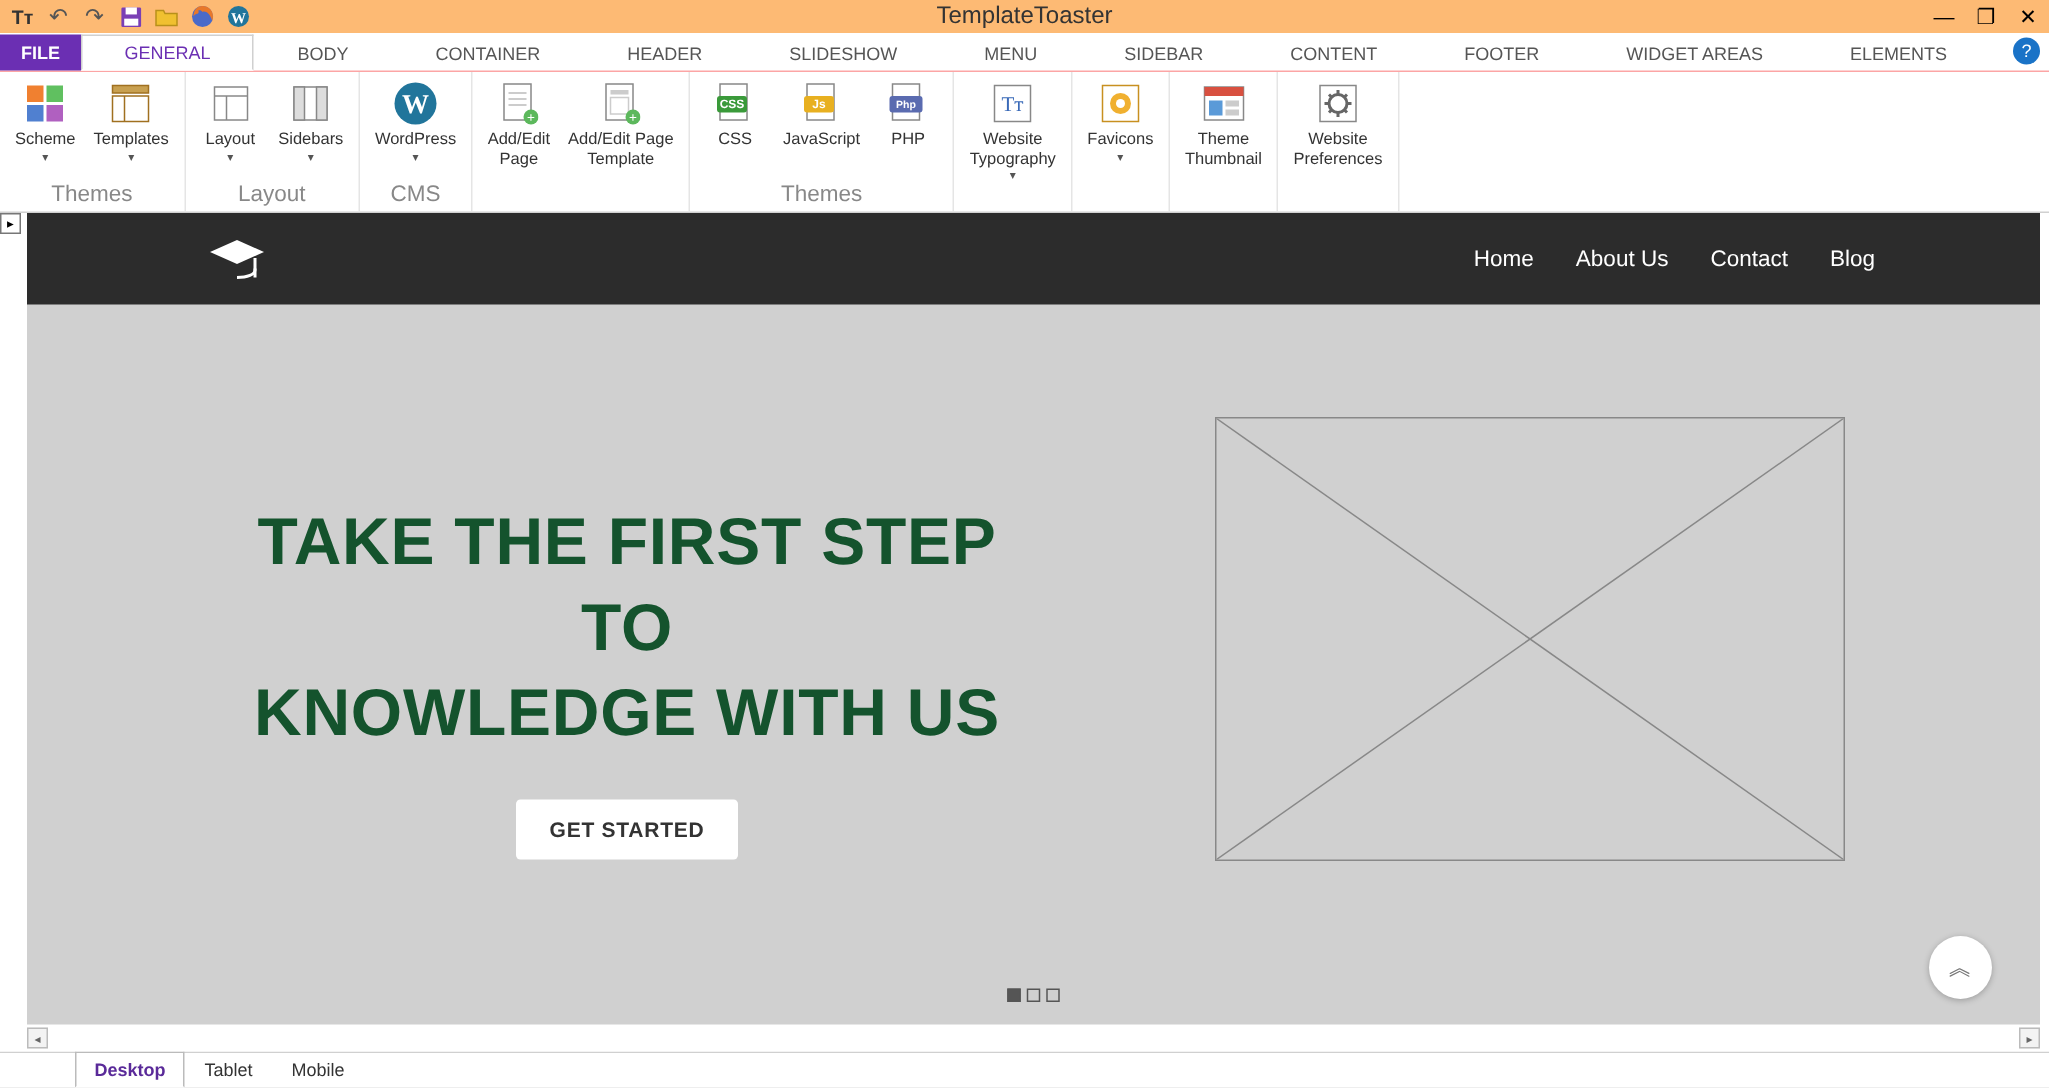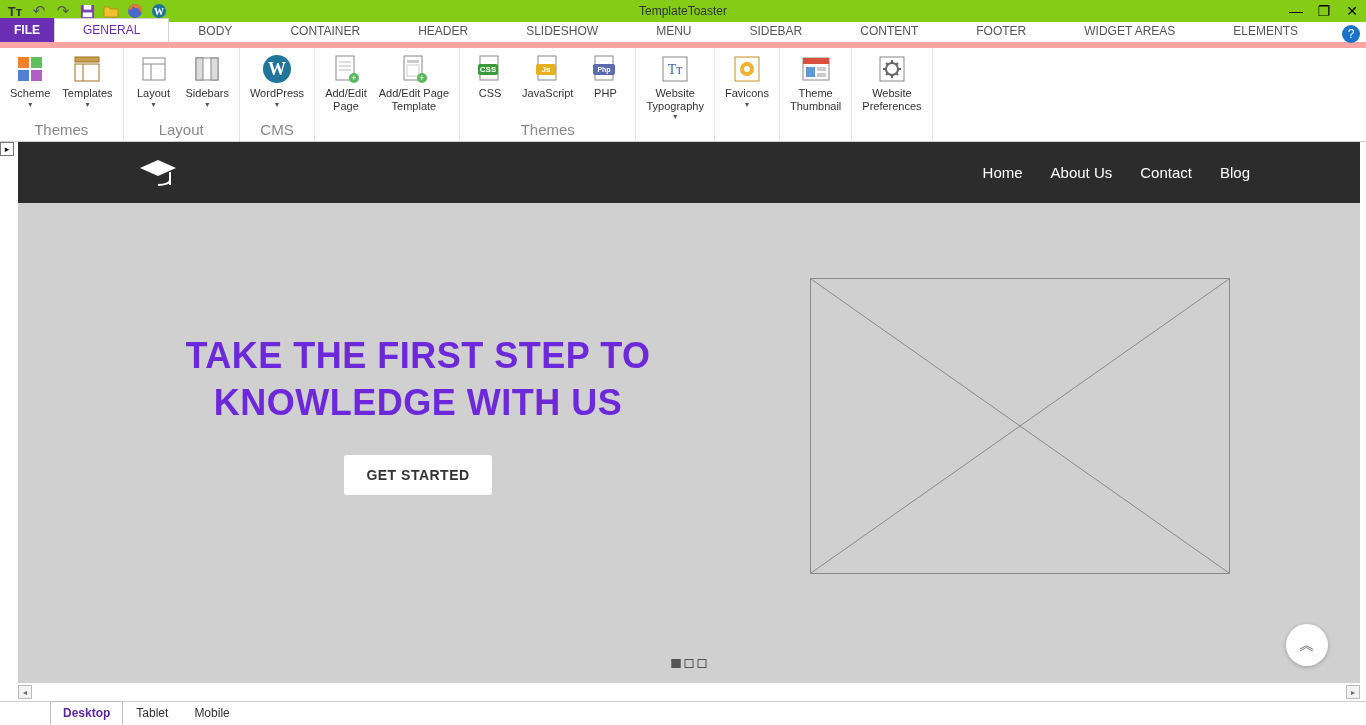--- a/index.html
+++ b/index.html
@@ -1,27 +1,27 @@
 <!DOCTYPE html>
 <html><head>
 <meta charset="utf-8">
 <style>
 * { margin: 0; padding: 0; box-sizing: border-box; }
 body { font-family: "Segoe UI", Tahoma, sans-serif; font-size: 12px; background: #fff; overflow: hidden; width: 1366px; height: 725px; }
 
 
-.titlebar { height: 22px; display: flex; align-items: center; position: relative; background: #84cc16; }
+.titlebar { height: 22px; display: flex; align-items: center; position: relative; background: #fdba74; }
 .qat { display: flex; align-items: center; gap: 6px; padding-left: 6px; }
 .qat-item { width: 18px; height: 18px; display: flex; align-items: center; justify-content: center; cursor: pointer; }
-.title-text { position: absolute; left: 50%; transform: translateX(-50%); font-size: 12px; color: #333; }
+.title-text { position: absolute; left: 50%; transform: translateX(-50%); font-size: 16px; color: #333; }
 .win-controls { position: absolute; right: 0; top: 0; display: flex; }
 .win-btn { width: 28px; height: 22px; display: flex; align-items: center; justify-content: center; font-family: Arial; font-size: 14px; cursor: pointer; }
 
 
-.tabstrip { height: 26px; display: flex; align-items: flex-end; border-bottom: 6px solid #fca5a5; background: #fff; position: relative; }
+.tabstrip { height: 26px; display: flex; align-items: flex-end; border-bottom: 1px solid #fca5a5; background: #fff; position: relative; }
 .file-tab { background: #6b2fb3; color: #fff; font-weight: 600; font-size: 12px; padding: 5px 14px; height: 24px; display: flex; align-items: center; cursor: pointer; }
 .tab { color: #555; font-size: 12px; padding: 5px 28px; height: 24px; display: flex; align-items: center; cursor: pointer; border: 1px solid transparent; border-bottom: none; }
 .tab.active { color: #6b2fb3; border: 1px solid #d0d0d0; border-bottom: 1px solid #fff; background: #fff; margin-bottom: -1px; }
 .help-icon { position: absolute; right: 6px; top: 3px; width: 18px; height: 18px; border-radius: 50%; background: #1a73c7; color: #fff; font-size: 12px; display: flex; align-items: center; justify-content: center; cursor: pointer; }
 
 
 .ribbon { height: 94px; display: flex; border-bottom: 1px solid #d0d0d0; background: #fff; }
 .group { display: flex; flex-direction: column; align-items: center; border-right: 1px solid #e5e5e5; padding: 2px 4px 0; }
 .group-items { display: flex; flex: 1; align-items: flex-start; }
 .group-label { font-size: 15px; color: #888; padding: 2px 0 3px; }
@@ -33,21 +33,21 @@
 
 .canvas-wrap { position: relative; height: calc(725px - 22px - 26px - 94px - 24px); background: #fff; }
 .side-handle { position: absolute; left: 0; top: 0; width: 14px; height: 14px; border: 1px solid #777; background: #fff; display: flex; align-items: center; justify-content: center; font-size: 9px; cursor: pointer; z-index: 5; }
 .canvas { position: absolute; left: 18px; right: 6px; top: 0; bottom: 18px; background: #d0d0d0; overflow: hidden; }
 .site-header { height: 61px; background: #2c2c2c; display: flex; align-items: center; justify-content: space-between; padding: 0 110px 0 120px; }
 .logo { width: 40px; height: 34px; }
 .nav { display: flex; gap: 28px; }
 .nav a { color: #fff; font-size: 15px; text-decoration: none; cursor: pointer; }
 .hero { position: relative; height: calc(100% - 60px); }
 .hero-text { position: absolute; left: 150px; top: 130px; width: 500px; text-align: center; }
-.hero-text h1 { font-size: 36px; font-weight: 800; color: #6d28d9; letter-spacing: 0.5px; line-height: 1.3; font-family: Arial, sans-serif; }
+.hero-text h1 { font-size: 44px; font-weight: 800; color: #14532d; letter-spacing: 0.5px; line-height: 1.3; font-family: Arial, sans-serif; }
 .cta { display: inline-block; margin-top: 28px; background: #fff; color: #333; font-weight: 700; font-size: 14px; padding: 12px 22px; border-radius: 3px; cursor: pointer; letter-spacing: 0.5px; }
 .placeholder { position: absolute; right: 130px; top: 75px; width: 420px; height: 296px; border: 1px solid #888; }
 .placeholder svg { width: 100%; height: 100%; }
 .pager { position: absolute; bottom: 16px; left: 50%; transform: translateX(-50%); display: flex; gap: 4px; }
 .pager span { width: 9px; height: 9px; border: 1px solid #555; cursor: pointer; }
 .pager span.active { background: #555; }
 .scroll-top { position: absolute; right: 32px; bottom: 18px; width: 42px; height: 42px; border-radius: 50%; background: #fff; box-shadow: 0 1px 4px rgba(0,0,0,0.25); display: flex; align-items: center; justify-content: center; cursor: pointer; font-size: 16px; color: #777; }
 .hscroll { position: absolute; left: 18px; right: 6px; bottom: 2px; height: 14px; display: flex; align-items: center; justify-content: space-between; }
 .hscroll-btn { width: 14px; height: 14px; border: 1px solid #bbb; background: #f3f3f3; display: flex; align-items: center; justify-content: center; font-size: 8px; color: #666; cursor: pointer; }
 

